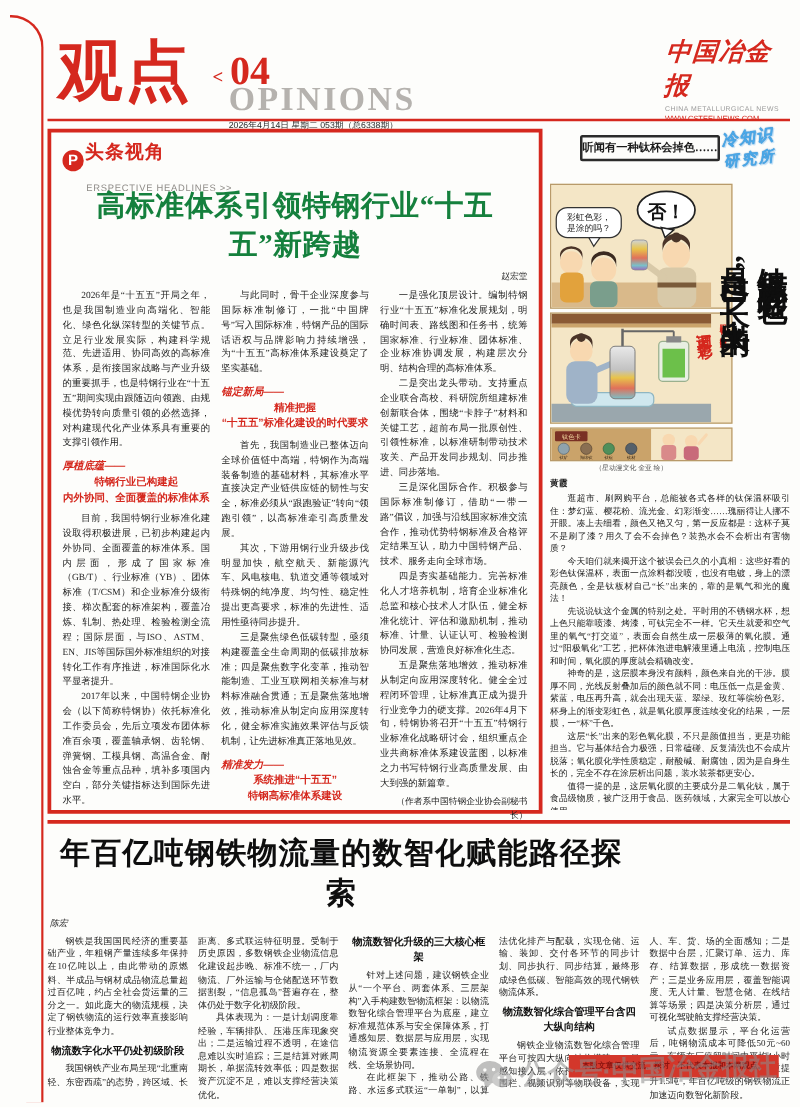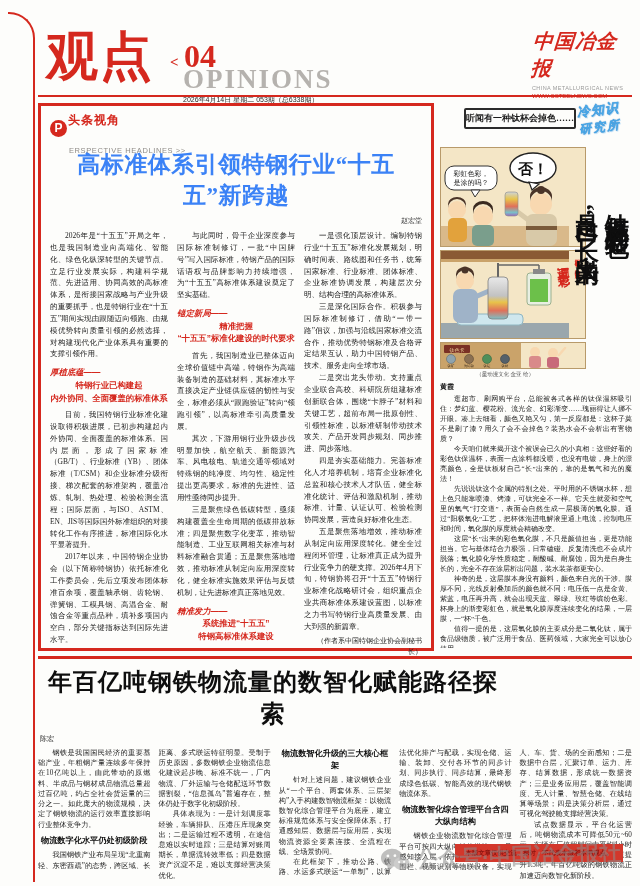--- a/index.html
+++ b/index.html
@@ -29,28 +29,28 @@
   .brand-en { font-size:5.5px; color:#9a9a9a; margin-top:3px; letter-spacing:.4px; font-family:"Liberation Sans",sans-serif; }
   .brand-url { font-size:6px; color:#d5281e; margin-top:2px; font-family:"Liberation Sans",sans-serif; }
   .rule-top { position:absolute; left:38px; right:8px; top:95px; height:2px; background:#d5281e; }
   .rule-mid { position:absolute; left:38px; right:8px; top:656px; height:3px; background:#d5281e; }
   
   .feature {
     position:absolute; left:38px; top:103px; width:396px; height:548px;
     border:3px solid #d5281e; background:#fdfdfb; padding:6px 9px 4px 9px;
   }
   .kicker { position:relative; height:34px; }
-  .kicker-cn { position:absolute; left:18px; top:0; font-size:12px; font-weight:900; color:#d5281e; letter-spacing:1px; }
+  .kicker-cn { position:absolute; left:18px; top:0; font-size:15px; font-weight:900; color:#d5281e; letter-spacing:1px; }
   .kicker-p {
     position:absolute; left:0; top:8px; width:17px; height:17px; border-radius:50%;
     background:#d5281e; color:#fff; font-weight:bold; font-size:12px; text-align:center; line-height:17px;
     font-family:"Liberation Sans",sans-serif;
   }
   .kicker-en { position:absolute; left:19px; top:14px; font-size:7.5px; color:#8f8c88; letter-spacing:.6px; font-family:"Liberation Sans",sans-serif;margin-top:20px; }
-  .f-headline { text-align:center; font-size:23px; font-weight:900; letter-spacing:.5px; color:#3b82f6; margin-top:3px; }
+  .f-headline { text-align:center; font-size:23px; font-weight:900; letter-spacing:.5px; color:#15803d; margin-top:3px; }
   .f-byline { font-size:7px; color:#333; margin:5px 0 4px 2px;text-align:right; }
   .fbody {
     height:438px; overflow:hidden;
     column-count:3; column-gap:9px;
     font-size:7.5px; line-height:1.58; text-align:justify;
   }
   .fbody p { text-indent:2em; }
   .fsub { margin:6px 0 5px 0; color:#d5281e; font-weight:bold; font-size:8.4px;
           font-family:"Liberation Sans",sans-serif; break-inside:avoid; line-height:1.5; }
   .fsub-lead { font-style:italic; }
@@ -92,21 +92,21 @@
   }
   .c-article {
     position:absolute; left:0; top:279px; width:192px; height:266px; overflow:hidden;
     font-size:7px; line-height:1.43; text-align:justify;
   }
   .c-article p { text-indent:2em; }
   .c-byline { font-size:7px; font-weight:bold; margin-bottom:2px; }
   
   .bottom { position:absolute; left:38px; top:666px; width:594px; height:212px; }
   .b-headline { width:470px; text-align:center; font-size:24px; font-weight:900; letter-spacing:1px; color:#0e0e0e; }
-  .b-byline { font-size:7px; margin:4px 0 4px 2px; }
+  .b-byline { font-size:7px; margin:4px 0 4px 2px;font-style:italic; }
   .bbody {
     height:158px; overflow:hidden; column-count:5; column-gap:8px;
     font-size:7.2px; line-height:1.42; text-align:justify;
   }
   .bbody p { text-indent:2em; }
   .bsub { font-family:"Liberation Sans",sans-serif; font-weight:bold; font-size:8.2px;
           text-align:center; margin:5px 0 4px 0; break-inside:avoid; color:#0e0e0e; }
   .notice {
     position:absolute; right:9px; top:178px; width:168px; height:18px;
     background:#d3372b; color:#8a1410; font-weight:bold;
@@ -169,22 +169,22 @@
       </div>
       <p>首先，我国制造业已整体迈向全球价值链中高端，特钢作为高端装备制造的基础材料，其标准水平直接决定产业链供应链的韧性与安全，标准必须从“跟跑验证”转向“领跑引领”，以高标准牵引高质量发展。</p>
       <p>其次，下游用钢行业升级步伐明显加快，航空航天、新能源汽车、风电核电、轨道交通等领域对特殊钢的纯净度、均匀性、稳定性提出更高要求，标准的先进性、适用性亟待同步提升。</p>
       <p>三是聚焦绿色低碳转型，亟须构建覆盖全生命周期的低碳排放标准；四是聚焦数字化变革，推动智能制造、工业互联网相关标准与材料标准融合贯通；五是聚焦落地增效，推动标准从制定向应用深度转化，健全标准实施效果评估与反馈机制，让先进标准真正落地见效。</p>
       <div class="fsub">
         <div class="fsub-lead">精准发力——</div>
         <div class="fsub-line">系统推进“十五五”</div>
         <div class="fsub-line">特钢高标准体系建设</div>
       </div>
       <p>一是强化顶层设计。编制特钢行业“十五五”标准化发展规划，明确时间表、路线图和任务书，统筹国家标准、行业标准、团体标准、企业标准协调发展，构建层次分明、结构合理的高标准体系。</p>
+      <p>二是突出龙头带动。支持重点企业联合高校、科研院所组建标准创新联合体，围绕“卡脖子”材料和关键工艺，超前布局一批原创性、引领性标准，以标准研制带动技术攻关、产品开发同步规划、同步推进、同步落地。</p>
       <p>三是深化国际合作。积极参与国际标准制修订，借助“一带一路”倡议，加强与沿线国家标准交流合作，推动优势特钢标准及合格评定结果互认，助力中国特钢产品、技术、服务走向全球市场。</p>
-      <p>二是突出龙头带动。支持重点企业联合高校、科研院所组建标准创新联合体，围绕“卡脖子”材料和关键工艺，超前布局一批原创性、引领性标准，以标准研制带动技术攻关、产品开发同步规划、同步推进、同步落地。</p>
       <p>四是夯实基础能力。完善标准化人才培养机制，培育企业标准化总监和核心技术人才队伍，健全标准化统计、评估和激励机制，推动标准、计量、认证认可、检验检测协同发展，营造良好标准化生态。</p>
       <p>五是聚焦落地增效，推动标准从制定向应用深度转化。健全全过程闭环管理，让标准真正成为提升行业竞争力的硬支撑。2026年4月下旬，特钢协将召开“十五五”特钢行业标准化战略研讨会，组织重点企业共商标准体系建设蓝图，以标准之力书写特钢行业高质量发展、由大到强的新篇章。</p>
       <p class="ftail">（作者系中国特钢企业协会副秘书长）</p>
     </div>
   </section>
 
   <aside class="comic">
     <div class="c-titlebox">听闻有一种钛杯会掉色……</div>
     <div class="c-badge">
       <div class="b1">冷知识</div>
@@ -293,22 +293,22 @@
     <div class="vert-head">
       <span>钛保温杯的彩虹色，</span><br>
       <span>是自己“长”出来的！</span>
     </div>
 
     <div class="c-article">
       <div class="c-byline">黄霞</div>
       <p>逛超市、刷网购平台，总能被各式各样的钛保温杯吸引住：梦幻蓝、樱花粉、流光金、幻彩渐变……瑰丽得让人挪不开眼。凑上去细看，颜色又艳又匀，第一反应都是：这杯子莫不是刷了漆？用久了会不会掉色？装热水会不会析出有害物质？</p>
       <p>今天咱们就来揭开这个被误会已久的小真相：这些好看的彩色钛保温杯，表面一点涂料都没喷，也没有电镀，身上的漂亮颜色，全是钛板材自己“长”出来的，靠的是氧气和光的魔法！</p>
       <p>先说说钛这个金属的特别之处。平时用的不锈钢水杯，想上色只能靠喷漆、烤漆，可钛完全不一样。它天生就爱和空气里的氧气“打交道”，表面会自然生成一层极薄的氧化膜。通过“阳极氧化”工艺，把杯体泡进电解液里通上电流，控制电压和时间，氧化膜的厚度就会精确改变。</p>
+      <p>神奇的是，这层膜本身没有颜料，颜色来自光的干涉。膜厚不同，光线反射叠加后的颜色就不同：电压低一点是金黄、紫蓝，电压再升高，就会出现天蓝、翠绿、玫红等缤纷色彩。杯身上的渐变彩虹色，就是氧化膜厚度连续变化的结果，一层膜，一“杯”千色。</p>
       <p>这层“长”出来的彩色氧化膜，不只是颜值担当，更是功能担当。它与基体结合力极强，日常磕碰、反复清洗也不会成片脱落；氧化膜化学性质稳定，耐酸碱、耐腐蚀，因为是自身生长的，完全不存在涂层析出问题，装水装茶都更安心。</p>
-      <p>神奇的是，这层膜本身没有颜料，颜色来自光的干涉。膜厚不同，光线反射叠加后的颜色就不同：电压低一点是金黄、紫蓝，电压再升高，就会出现天蓝、翠绿、玫红等缤纷色彩。杯身上的渐变彩虹色，就是氧化膜厚度连续变化的结果，一层膜，一“杯”千色。</p>
       <p>值得一提的是，这层氧化膜的主要成分是二氧化钛，属于食品级物质，被广泛用于食品、医药领域，大家完全可以放心使用。</p>
     </div>
   </aside>
 
   <div class="rule-mid"></div>
 
   <section class="bottom">
     <h2 class="b-headline">年百亿吨钢铁物流量的数智化赋能路径探索</h2>
     <div class="b-byline">陈宏</div>
     <div class="bbody">

